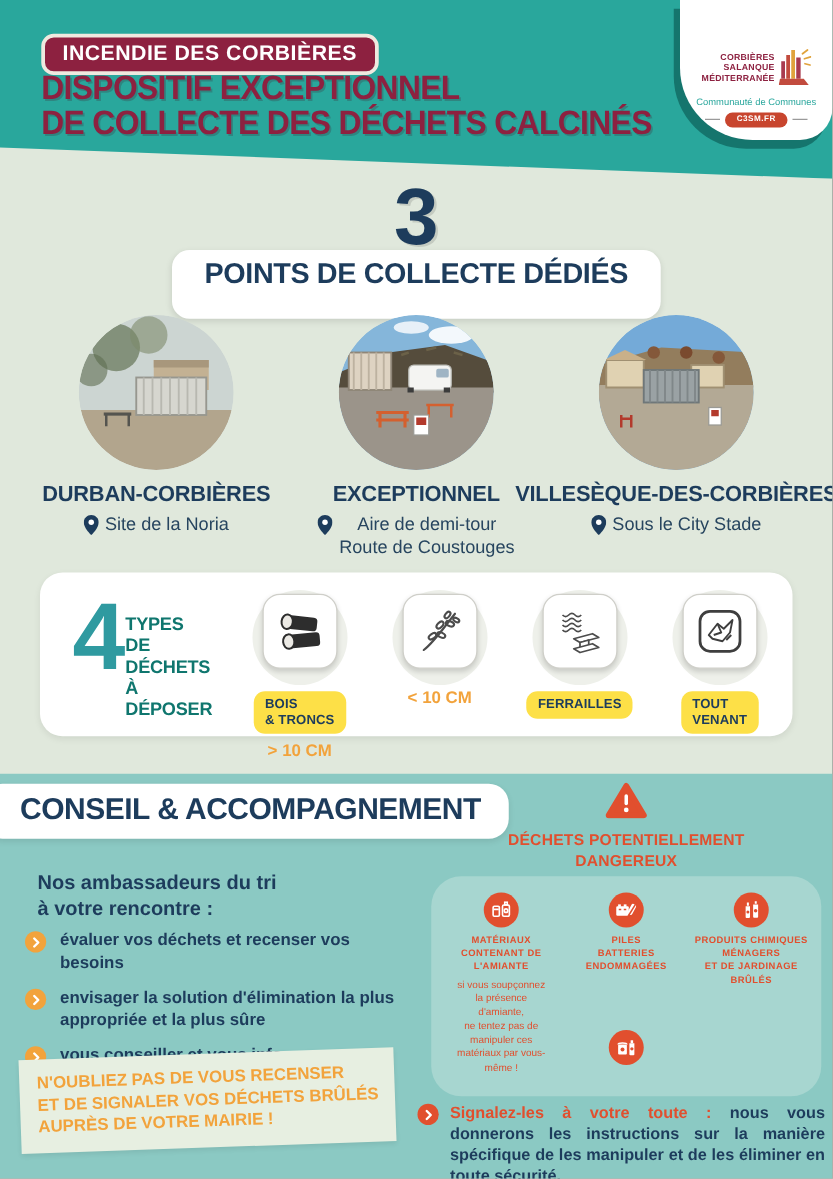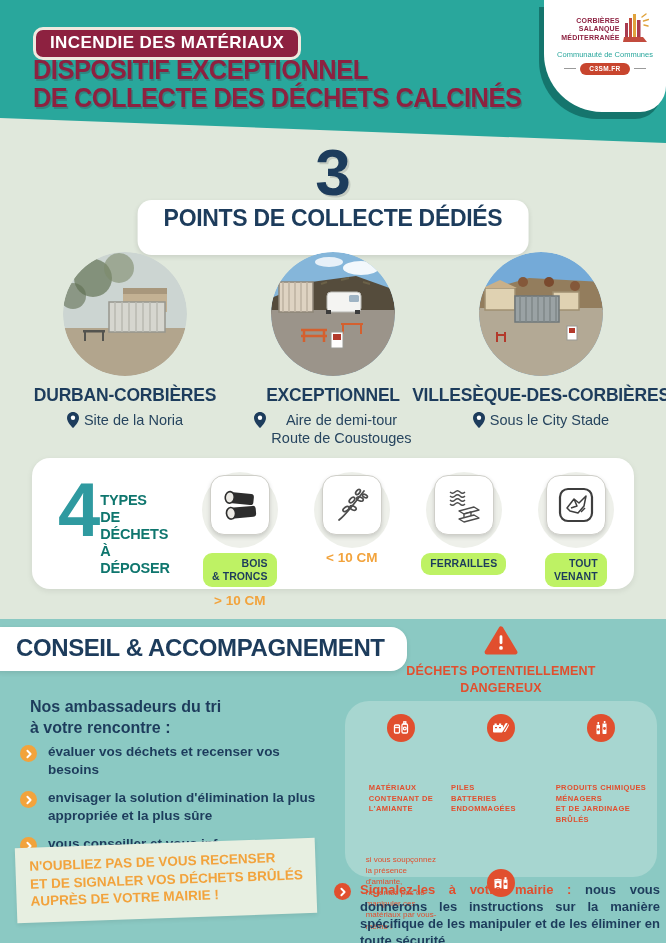--- a/index.html
+++ b/index.html
@@ -13,21 +13,21 @@
             clip-path:polygon(0 0, 100% 0, 100% 143px, 0 118px); }
   .badge { position:absolute; left:33px; top:27px; background:#8d2140;
            border:3px solid #efe9df; border-radius:10px; padding:3px 14px 4px;
            color:#fff; font-weight:700; font-size:17px; letter-spacing:.4px; }
   .main-title { position:absolute; left:33px; top:56px; color:#8d2140;
                 font-weight:700; font-size:27px; line-height:1.05;
                 letter-spacing:-.5px; transform:scaleX(.94); transform-origin:left top;
                 text-shadow:1.5px 1.5px 0 rgba(70,15,30,.22); white-space:pre-line; }
   .logo-blob { position:absolute; right:0; top:0; width:122px; height:112px;
                background:#fff; border-radius:0 0 26px 58px;
-               box-shadow:-5px 7px 0 #15756d; padding-top:11px; text-align:center; }
+               box-shadow:-5px 7px 0 #15756d; padding-top:37px; text-align:center; }
   .logo-row { display:flex; justify-content:center; align-items:flex-start; gap:3px; }
   .logo-org { color:#8d2140; font-weight:700; font-size:7px; line-height:1.2;
               text-align:right; letter-spacing:.2px; white-space:pre-line; margin-top:6px;}
   .logo-sub { color:#2aa79d; font-size:7.5px; margin-top:3px; }
   .logo-site-row { display:flex; justify-content:center; align-items:center; gap:4px; margin-top:4px; }
   .logo-dash { width:12px; height:1px; background:#9a9a9a; }
   .logo-site { background:#c8452e; color:#fff; font-weight:700; font-size:6.5px;
                padding:2px 9px 2.5px; border-radius:8px; letter-spacing:.4px; }
 
   
@@ -58,23 +58,23 @@
   .four-label { color:#0f766e; font-weight:700; font-size:14.5px; line-height:1.18;
                 margin:14px 0 0 0; white-space:pre-line; letter-spacing:-.2px;}
   .types-row { display:flex; flex:1; justify-content:space-around; margin-left:14px; }
   .type-item { display:flex; flex-direction:column; align-items:center; width:112px; }
   .tile-wrap { position:relative; width:78px; height:72px; display:flex; justify-content:center; }
   .tile-halo { position:absolute; top:0px; left:50%; transform:translateX(-50%);
                width:76px; height:76px; border-radius:50%; background:#eef0ea; }
   .tile { position:relative; width:60px; height:60px; background:#fff; border:1.5px solid #cfcfc9;
           border-radius:14px; box-shadow:0 2px 4px rgba(0,0,0,.15);
           display:flex; align-items:center; justify-content:center; margin-top:3px;}
-  .type-pill { margin-top:9px; background:#bef264; border-radius:9px; padding:4px 9px 5px;
+  .type-pill { margin-top:9px; background:#fde047; border-radius:9px; padding:4px 9px 5px;
                color:#1d3c5c; font-weight:700; font-size:10.5px; line-height:1.2;
-               text-align:right; white-space:pre-line; letter-spacing:.1px; }
+               text-align:left; white-space:pre-line; letter-spacing:.1px; }
   .type-size { margin-top:6px; color:#f2a33c; font-weight:700; font-size:13.5px; }
 
   
   .s3 { position:absolute; left:0; top:619px; width:666px; height:324px; background:#8bc9c3; }
   .banner { position:absolute; left:-14px; top:8px; background:#fff; border-radius:16px;
             padding:7px 22px 9px 30px; color:#1d3c5c; font-weight:700; font-size:24px;
             letter-spacing:-.4px; box-shadow:0 2px 5px rgba(0,0,0,.10); white-space:nowrap; }
   .danger-head { position:absolute; left:345px; top:6px; width:312px; text-align:center; }
   .danger-title { margin-top:4px; color:#e14f2e; font-weight:700; font-size:12.5px;
                   line-height:1.35; letter-spacing:.2px; white-space:pre-line; }
@@ -88,40 +88,40 @@
   .bullet-text { color:#1d3c5c; font-weight:700; font-size:13.5px; line-height:1.3;
                  max-width:290px; }
   .bullet:first-child .bullet-text { max-width:272px; }
   .reminder { position:absolute; left:16px; top:224px; width:300px; background:#e7efe1;
               transform:rotate(-2deg); padding:10px 12px 12px 14px;
               color:#f2a33c; font-weight:700; font-size:13.5px; line-height:1.3;
               white-space:pre-line; box-shadow:0 2px 4px rgba(0,0,0,.08); }
   .danger-panel { position:absolute; left:345px; top:82px; width:312px; height:176px;
                   background:#a7d6d0; border-radius:24px; padding:13px 6px 0;
                   display:grid; grid-template-columns:1fr 1fr 1fr; row-gap:9px; }
-  .d-item { display:flex; flex-direction:column; align-items:center; text-align:left;gap:36px; }
+  .d-item { display:flex; flex-direction:column; align-items:center; text-align:center; }
   .d-item.span2 { grid-row:1 / span 2; }
   .d-circle { width:28px; height:28px; border-radius:50%; background:#e14f2e;
               display:flex; align-items:center; justify-content:center; }
   .d-label { margin-top:5px; color:#e14f2e; font-weight:700; font-size:7.5px;
              letter-spacing:.4px; line-height:1.4; white-space:pre-line; }
   .d-note { margin-top:3px; color:#e14f2e; font-size:8px; line-height:1.4;
             white-space:pre-line; }
   .signal { position:absolute; left:334px; top:262px; width:326px; display:flex; gap:9px; }
   .signal-text { font-weight:700; font-size:13px; line-height:1.32; text-align:justify;
                  color:#1d3c5c; }
   .signal-lead { color:#e14f2e; }
 </style>
 </head>
 <body>
 
 <div class="page">
 
   <div class="header"></div>
-  <div class="badge">INCENDIE DES MATÉRIAUX</div>
+  <div class="badge">INCENDIE DES CORBIÈRES</div>
   <div class="main-title">DISPOSITIF EXCEPTIONNEL
 DE COLLECTE DES DÉCHETS CALCINÉS</div>
 
   <div class="logo-blob">
     <div class="logo-row">
       <div class="logo-org">CORBIÈRES
 SALANQUE
 MÉDITERRANÉE</div>
       <span>
         <svg width="26" height="32" viewBox="0 0 26 32">
@@ -468,17 +468,17 @@
         </div>
       </div>
     </div>
 
     <div class="signal">
       <span class="chip red">
         <svg width="8" height="10" viewBox="0 0 10 12">
             <path d="M3 2l4 4-4 4" stroke="#fff" stroke-width="2.4" fill="none" stroke-linecap="round" stroke-linejoin="round"></path>
           </svg>
       </span>
-      <div class="signal-text"><span class="signal-lead">Signalez-les à votre mairie :</span><span> nous vous donnerons les instructions sur la manière spécifique de les manipuler et de les éliminer en toute sécurité.</span></div>
+      <div class="signal-text"><span class="signal-lead">Signalez-les à votre toute :</span><span> nous vous donnerons les instructions sur la manière spécifique de les manipuler et de les éliminer en toute sécurité.</span></div>
     </div>
   </div>
 
 </div>
 
 </body></html>

